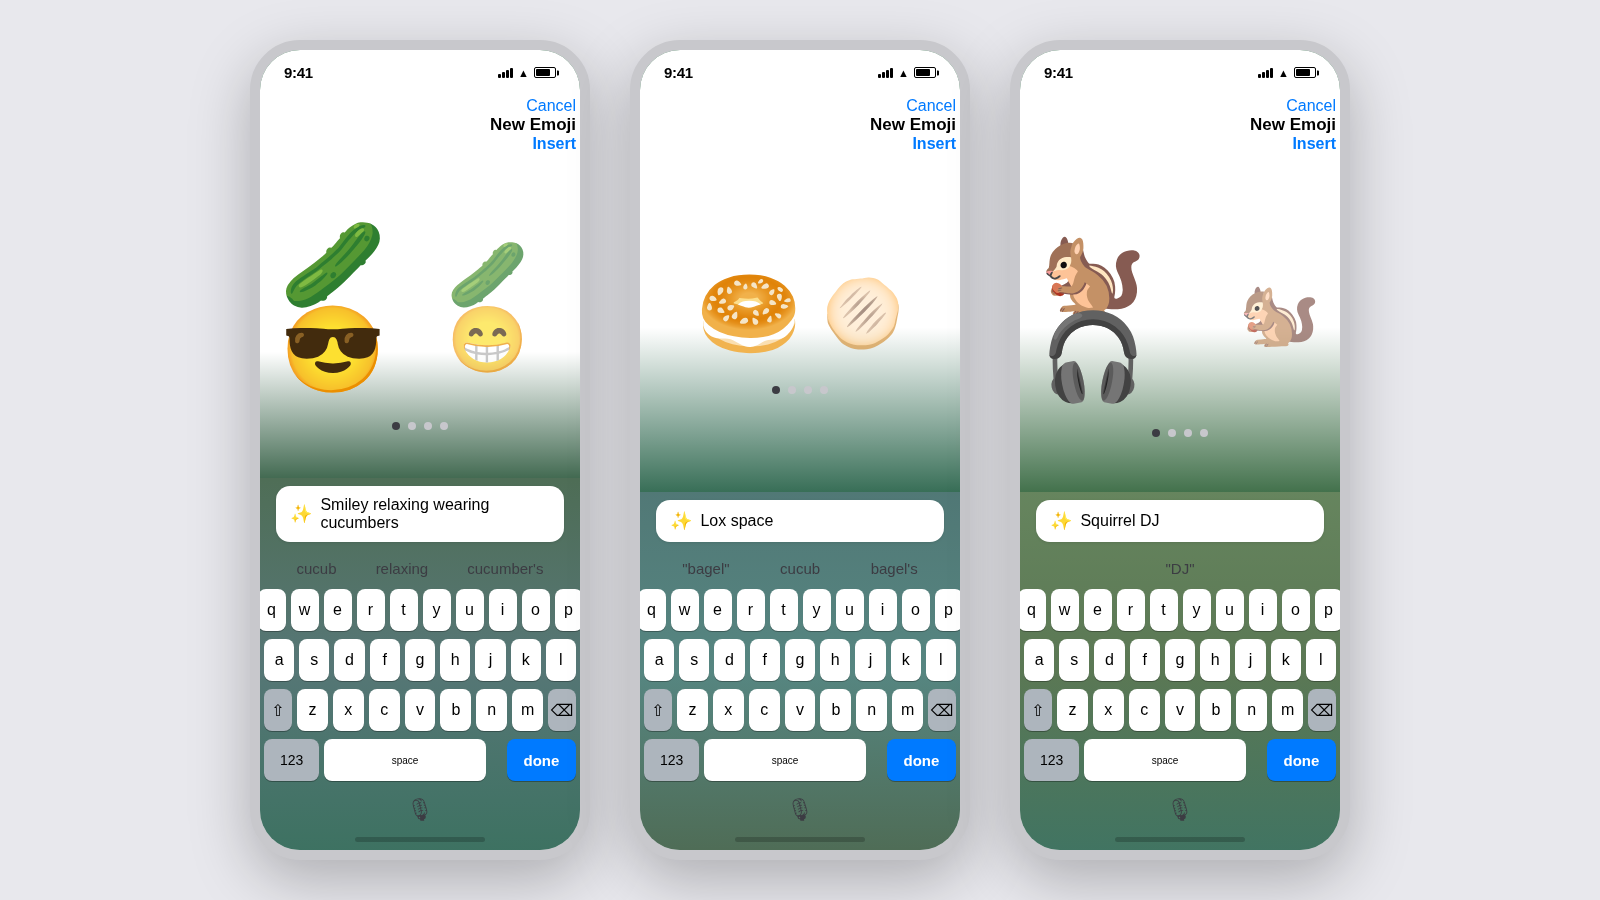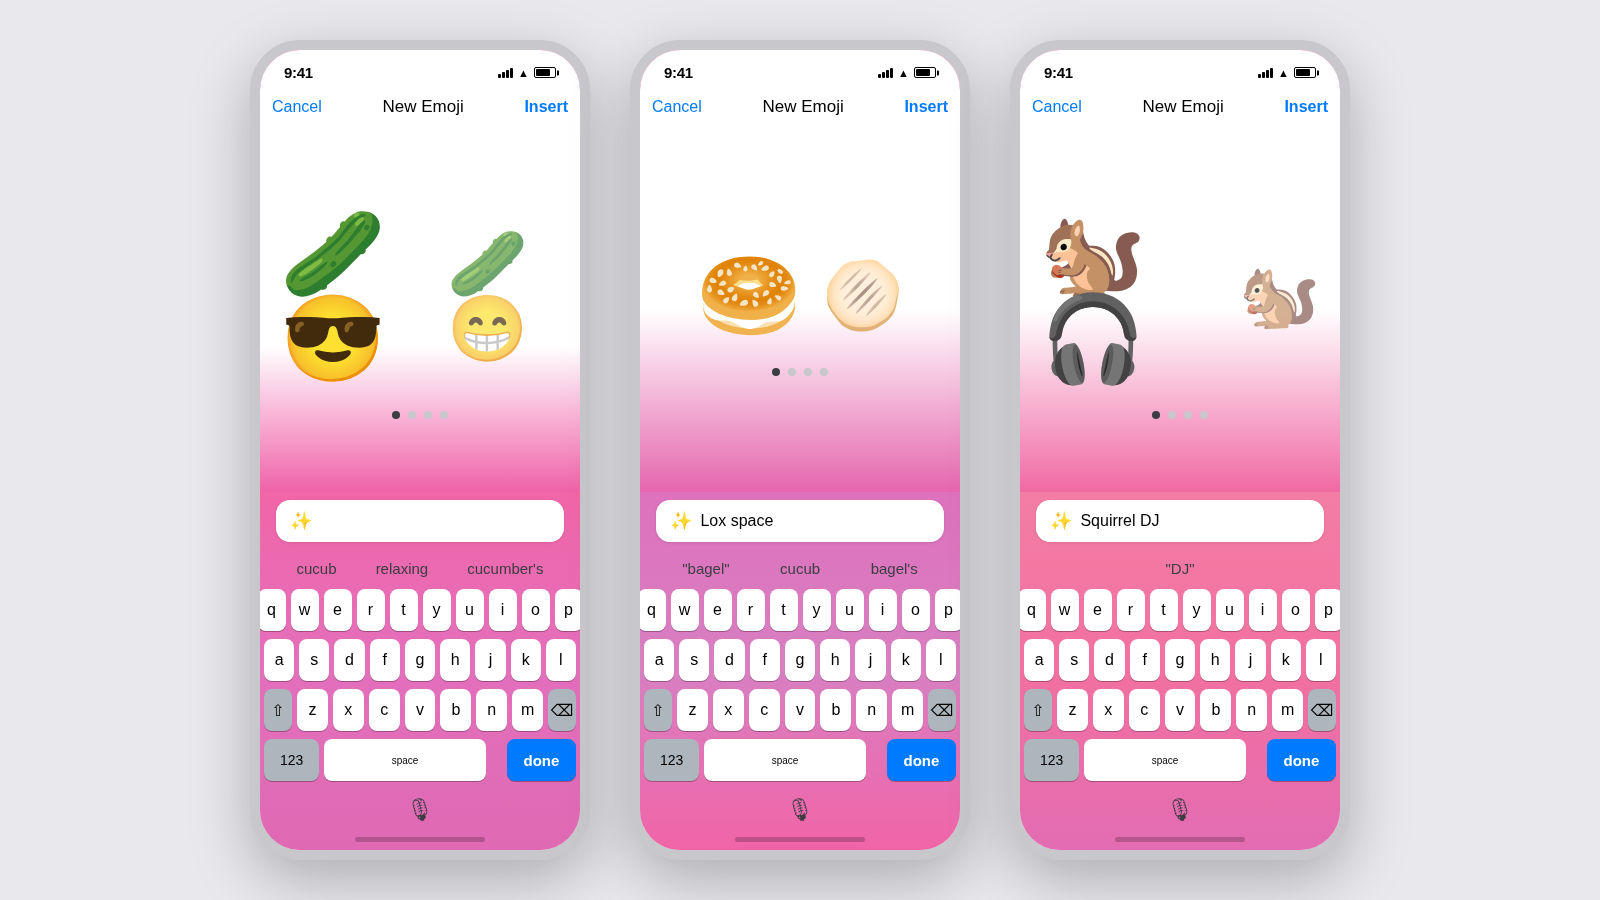--- a/index.html
+++ b/index.html
@@ -24,21 +24,21 @@
       position: relative;
       overflow: hidden;
       box-shadow: 0 20px 60px rgba(0,0,0,0.25), inset 0 0 0 2px #e0e0e5;
     }
 
     .phone-screen {
       width: 100%;
       height: 100%;
       display: flex;
       flex-direction: column;
-      background: #ec4899;
+      background: #14532d;
       border-radius: 5px;
       overflow: hidden;
     }
 
     
     .status-bar {
       display: flex;
       justify-content: space-between;
       align-items: center;
       padding: 14px 24px 6px;
@@ -60,26 +60,27 @@
       transform: translateY(-50%); width: 2px; height: 5px;
       background: #000; border-radius: 0 1px 1px 0;
     }
     .battery-fill { height: 100%; background: #000; border-radius: 1px; width: 75%; }
     .wifi-icon { font-size: 11px; }
 
     
     .nav-bar {
       display: flex;
       justify-content: space-between;
-      align-items: center;
-      padding: 10px 12px;
+      align-items: flex-end;
+      padding: 10px 4px;
       background: white;
+      flex-direction: column;
     }
     .nav-cancel { color: #007aff; font-size: 16px; }
-    .nav-title { font-size: 17px; font-weight: 400; color: #000; }
+    .nav-title { font-size: 17px; font-weight: 700; color: #000; }
     .nav-insert { color: #007aff; font-size: 16px; font-weight: 600; }
 
     
     .emoji-area {
       flex: 1;
       display: flex;
       flex-direction: column;
       align-items: center;
       justify-content: center;
       background: white;
@@ -285,20 +286,21 @@
         <div class="dot"></div>
         <div class="dot"></div>
       </div>
     </div>
 
     <div class="keyboard-area">
 
       <div class="search-container">
         <div class="search-input-wrapper">
           <span class="search-emoji-icon">✨</span>
+          <span class="search-text">Smiley relaxing wearing cucumbers</span>
         </div>
       </div>
 
       <div class="autocomplete-bar">
         <span class="autocomplete-item">cucub</span>
         <span class="autocomplete-item">relaxing</span>
         <span class="autocomplete-item">cucumber's</span>
       </div>
 
       <div class="keyboard">

